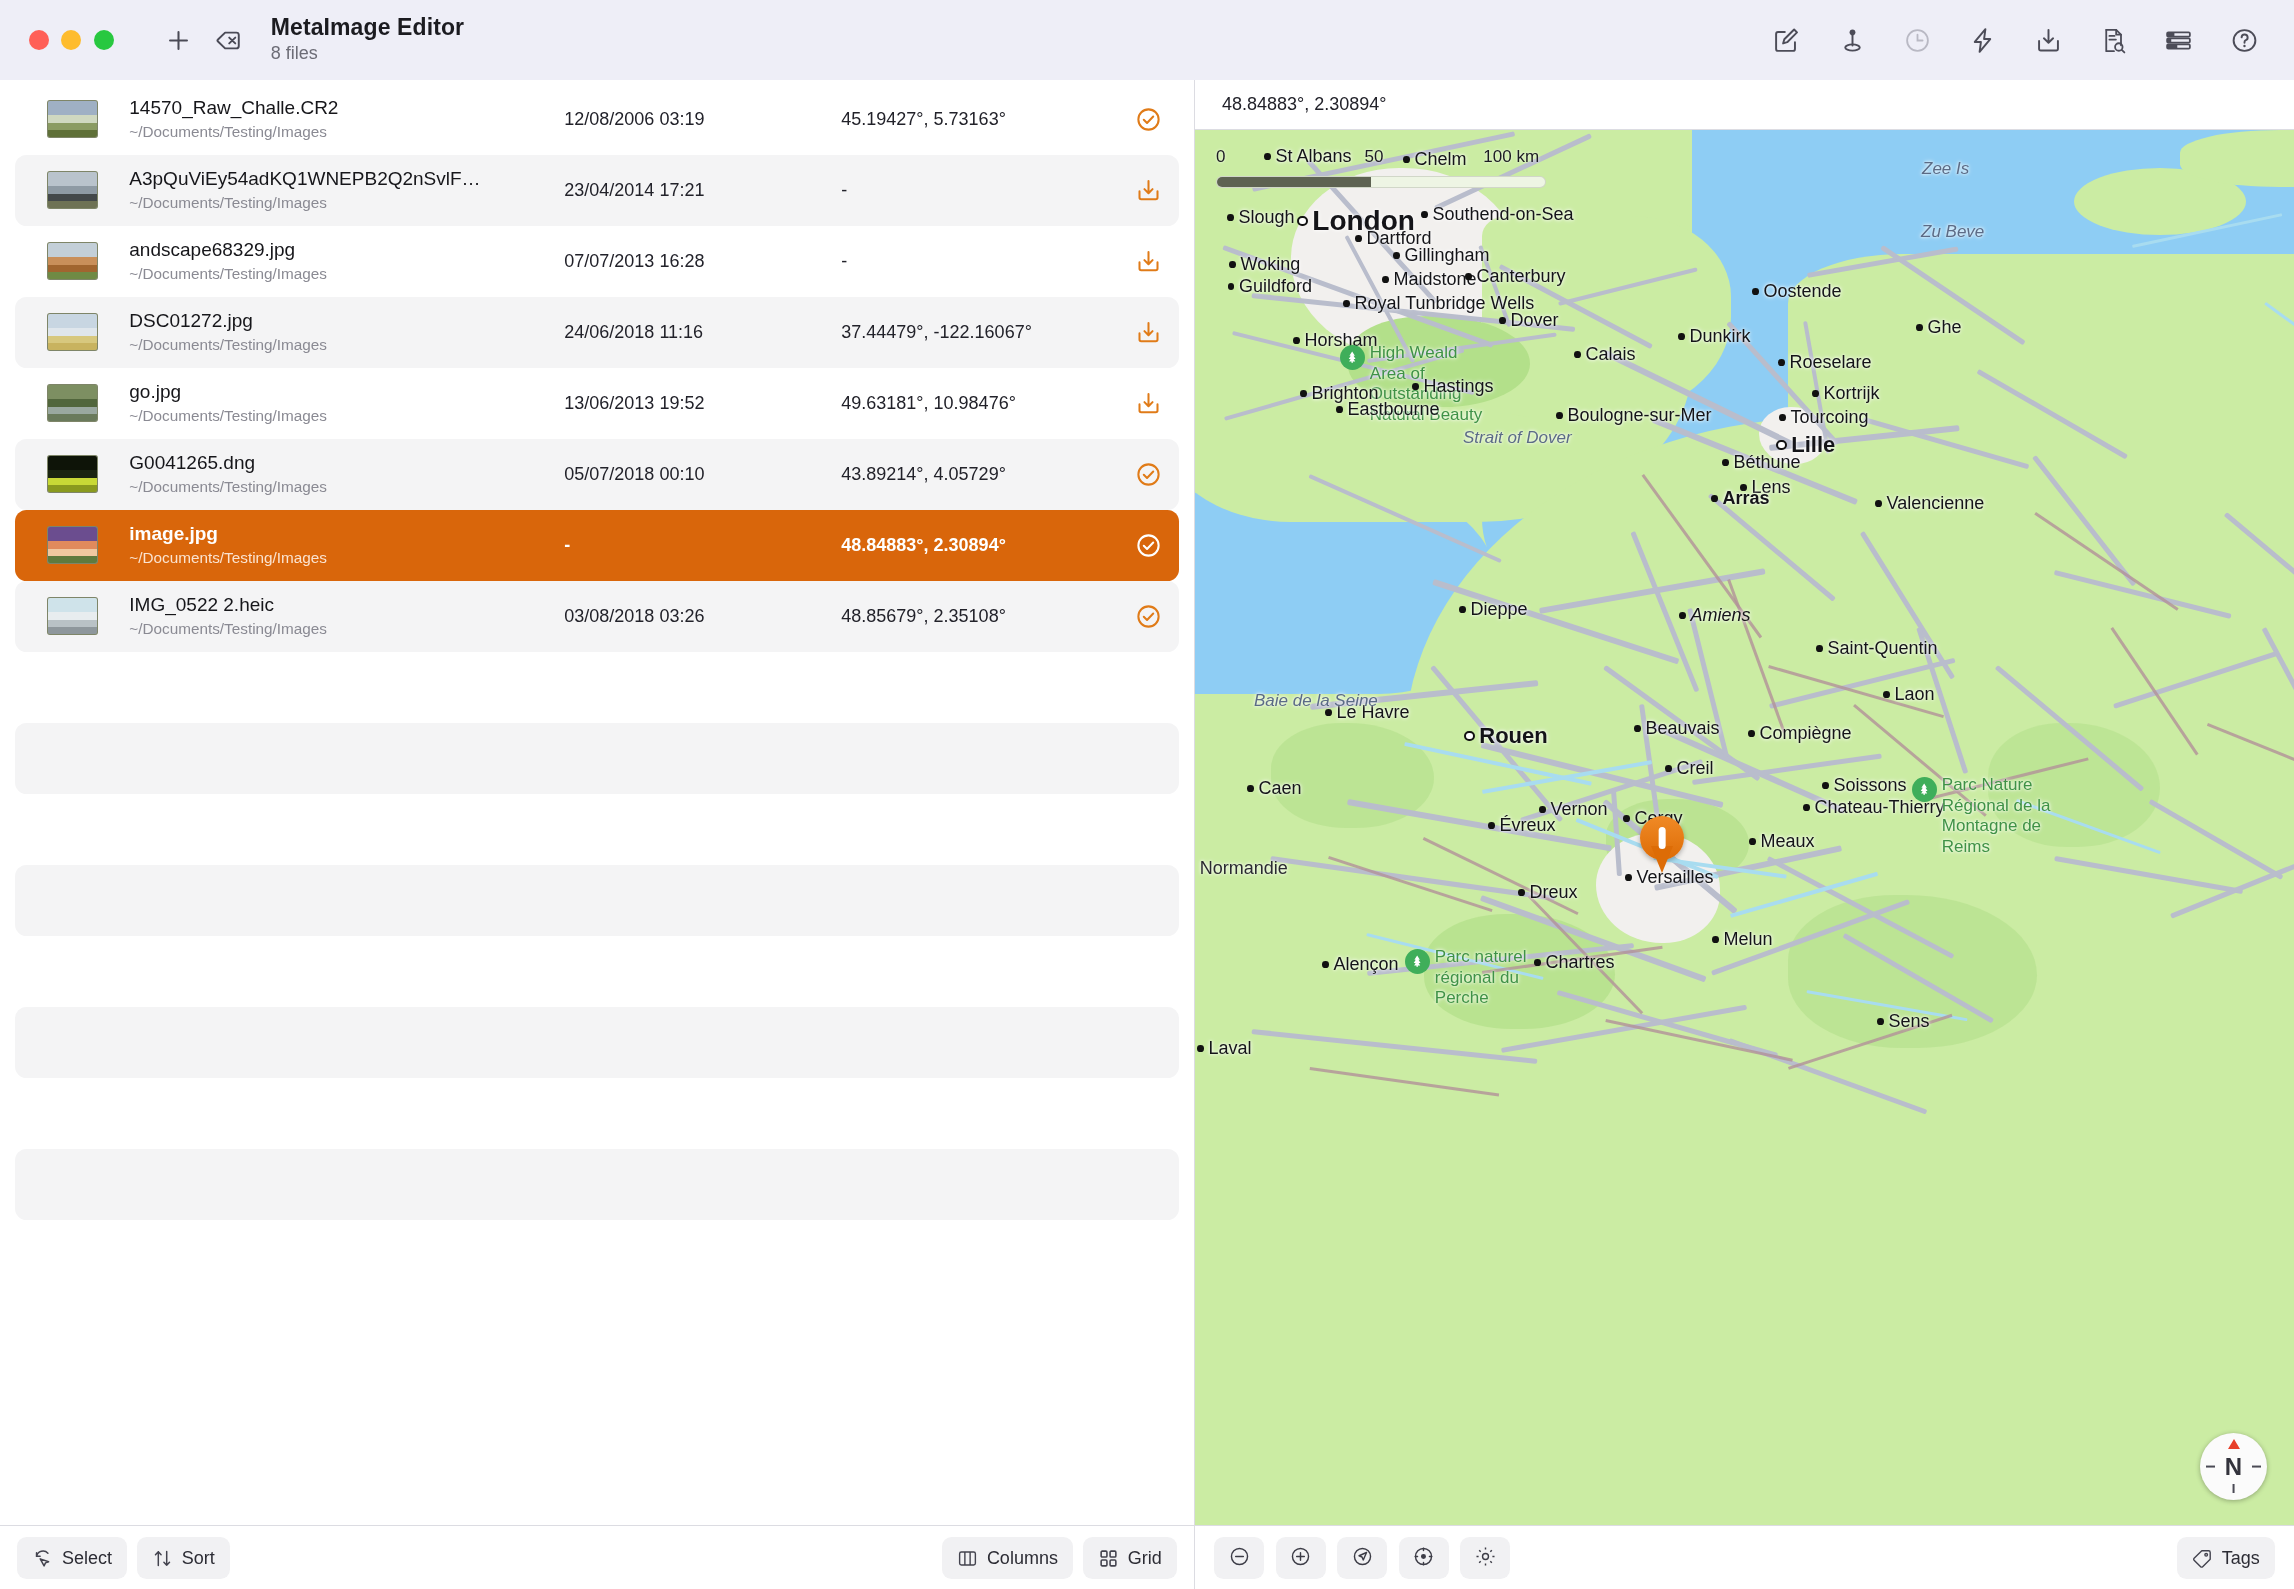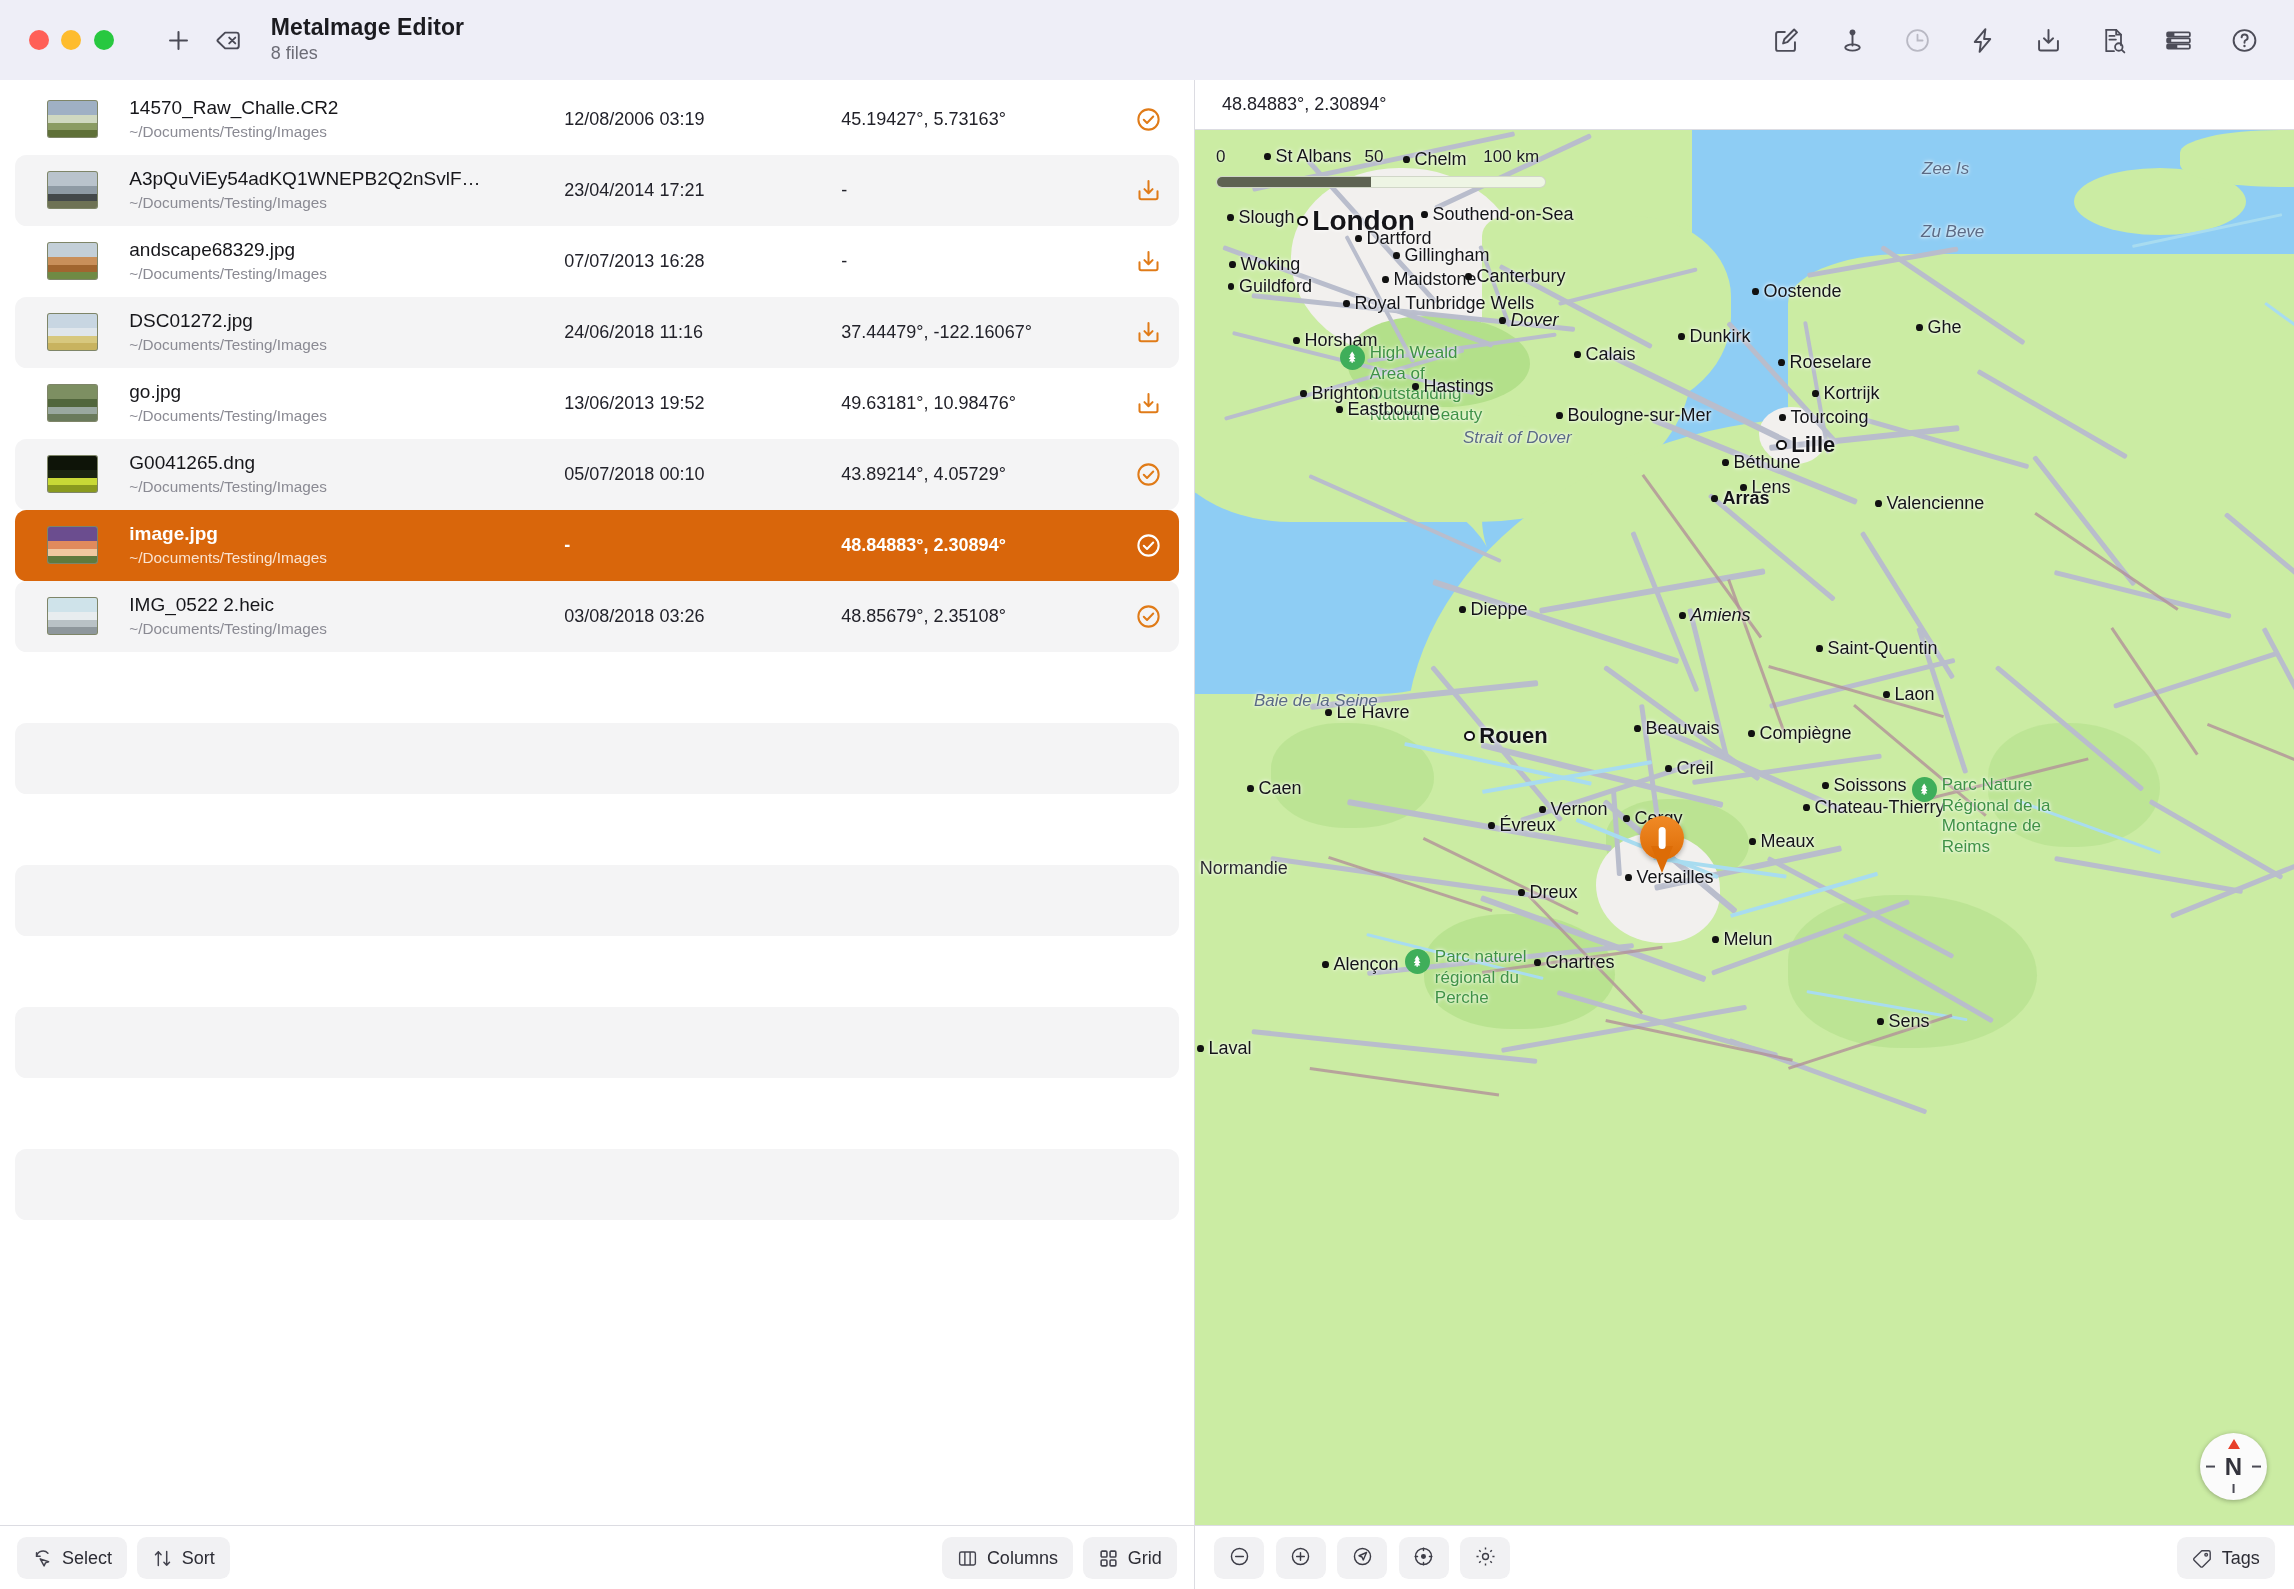--- a/index.html
+++ b/index.html
@@ -728,21 +728,21 @@
               <span>Canterbury</span>
             </div>
             <div class="plabel" style="left: 32.5px; top: 146px;">
               <span class="pdot"></span>
               <span>Guildford</span>
             </div>
             <div class="plabel" style="left: 148px; top: 163px;">
               <span class="pdot"></span>
               <span>Royal Tunbridge Wells</span>
             </div>
-            <div class="plabel" style="left: 304px; top: 180px; font-style: italic;">
+            <div class="plabel" style="left: 304px; top: 180px;">
               <span class="pdot"></span>
               <span>Dover</span>
             </div>
             <div class="plabel" style="left: 98px; top: 200px;">
               <span class="pdot"></span>
               <span>Horsham</span>
             </div>
             <div class="plabel park" style="left: 145px; top: 213px;">
               <span class="park-badge">
                 <svg width="14.3" height="14.3" viewBox="0 0 24 24" fill="#fff">

